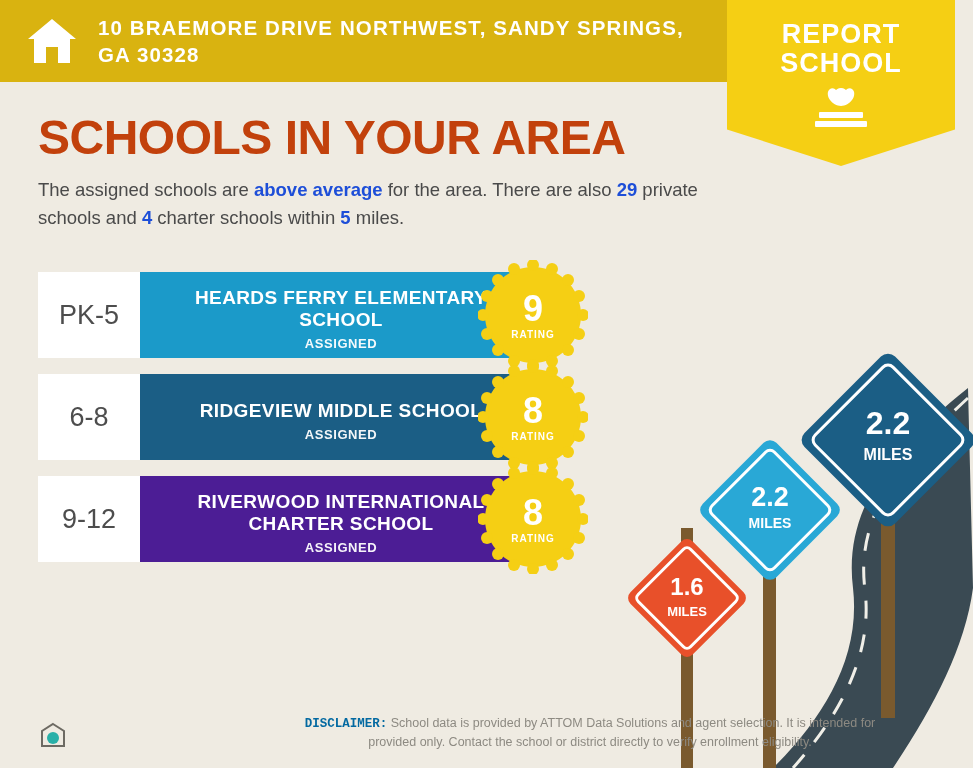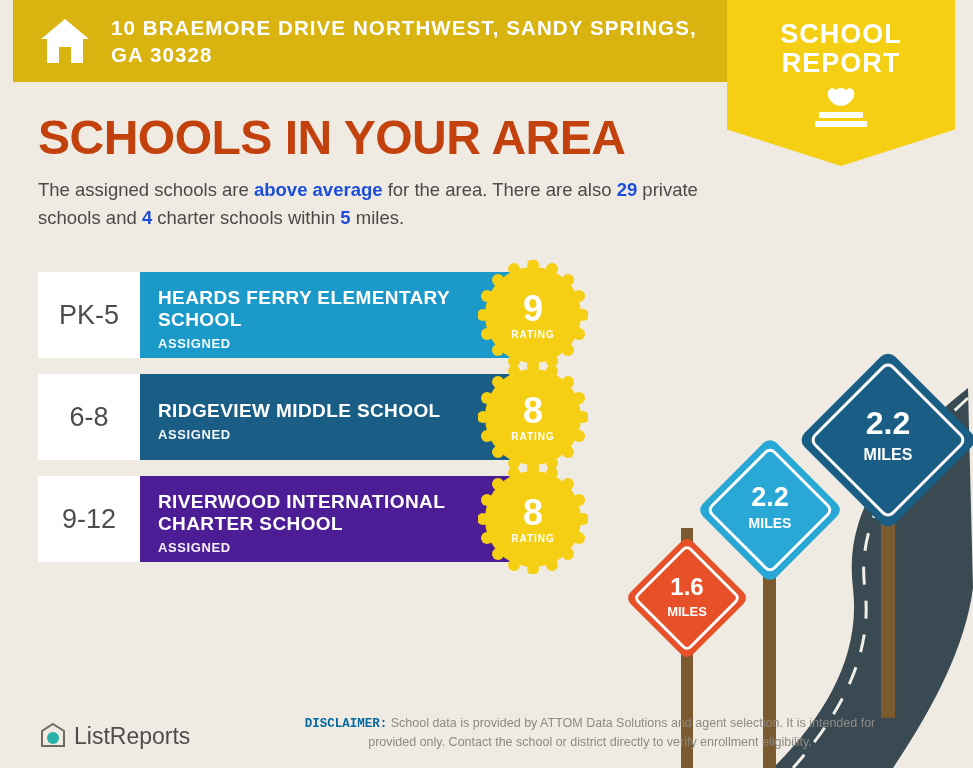--- a/index.html
+++ b/index.html
@@ -6,21 +6,21 @@
   body {
     width: 973px; height: 768px;
     font-family: "Liberation Sans", sans-serif;
     background: #efebe2;
     position: relative;
     overflow: hidden;
   }
 
   
   .header {
-    position: absolute; top: 0; left: 13px;
+    position: absolute; top: 0; left: 0;
     width: 731px; height: 82px;
     background: #d9b310;
     display: flex; align-items: center;
     padding: 0 26px;
   }
   .home-icon { width: 52px; height: 52px; flex: 0 0 52px; margin-right: 20px; }
   .address {
     color: #ffffff;
     font-size: 20.5px;
     font-weight: bold;
@@ -81,20 +81,21 @@
     color: #4d4d4d;
     font-weight: normal;
     flex: 0 0 102px;
   }
   .name-box {
     flex: 1;
     padding: 16px 16px 8px 18px;
     color: #ffffff;
     display: flex; flex-direction: column; justify-content: center;
     max-width: 400px;
+    text-align: center;
   }
   .school-name {
     font-size: 19px;
     font-weight: bold;
     letter-spacing: 0.4px;
     line-height: 1.13;
     text-transform: uppercase;
   }
   .assigned {
     font-size: 13px;
@@ -143,22 +144,22 @@
 <div class="header">
   <span class="home-icon">
     <svg viewBox="0 0 52 52" width="52" height="52">
       <path fill="#ffffff" d="M26 4 L50 24 L44 24 L44 48 L32 48 L32 32 L20 32 L20 48 L8 48 L8 24 L2 24 Z"></path>
     </svg>
   </span>
   <div class="address">10 BRAEMORE DRIVE NORTHWEST, SANDY SPRINGS, GA 30328</div>
 </div>
 
 <div class="badge">
+  <div class="badge-title">REPORT</div>
   <div class="badge-title">SCHOOL</div>
-  <div class="badge-title">REPORT</div>
   <div class="badge-icon">
     <svg viewBox="0 0 80 46" width="80" height="46">
       <path fill="#ffffff" d="M40 2c-3 0-5 2-5 2s-3-3-6-1c-3 2-3 7 0 11 2 3 7 6 11 6s9-3 11-6c3-4 3-9 0-11-3-2-6 1-6 1s-2-2-5-2z"></path>
       <rect x="18" y="26" width="44" height="6" rx="1" fill="#ffffff"></rect>
       <rect x="14" y="35" width="52" height="6" rx="1" fill="#ffffff"></rect>
     </svg>
   </div>
 </div>
 
 <h1 class="main-title">SCHOOLS IN YOUR AREA</h1>
@@ -301,18 +302,17 @@
     <text x="295" y="136" text-anchor="middle" fill="#ffffff" font-family="Liberation Sans, sans-serif" font-size="32" font-weight="bold">2.2</text>
     <text x="295" y="162" text-anchor="middle" fill="#ffffff" font-family="Liberation Sans, sans-serif" font-size="16" font-weight="bold">MILES</text>
   </svg>
 </div>
 
 <div class="logo">
   <svg width="26" height="28" viewBox="0 0 26 28">
     <path d="M13 2 L24 9 L24 24 L2 24 L2 9 Z" fill="none" stroke="#6d6a63" stroke-width="2"></path>
     <circle cx="13" cy="16" r="6" fill="#29b0a8"></circle>
   </svg>
-  <span class="logo-text">ListReports</span>
 </div>
 
 <div class="disclaimer">
   <b>DISCLAIMER:</b><span> School data is provided by ATTOM Data Solutions and agent selection. It is intended for provided only. Contact the school or district directly to verify enrollment eligibility.</span>
 </div>
 
 </body></html>

